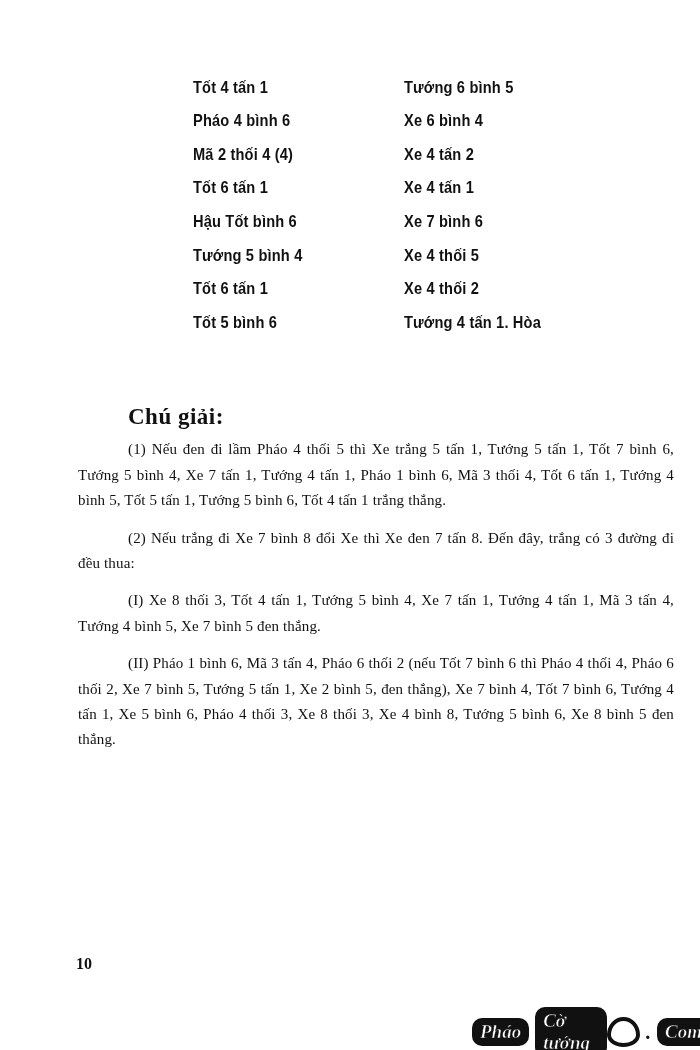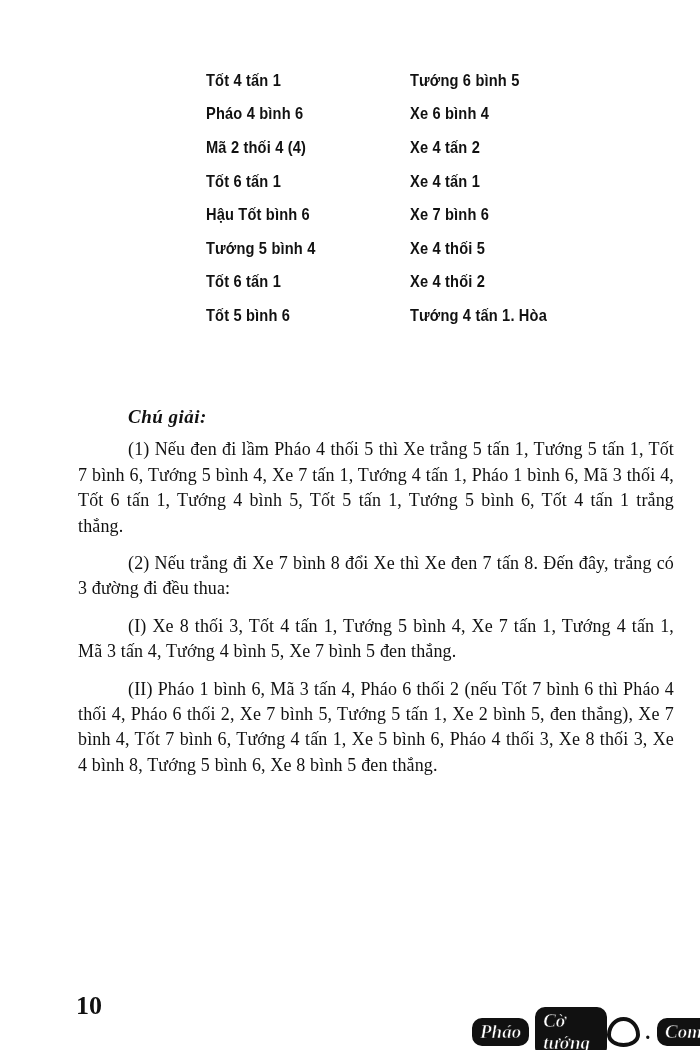--- a/index.html
+++ b/index.html
@@ -16,22 +16,21 @@
     }
     .moves {
       position: absolute;
       top: 64px;
       left: 193px;
       width: 420px;
     }
     .move-row {
       display: flex;
       height: 33.6px;
-      align-items: center;
-      margin-left: 13px;
+      align-items: flex-end;
     }
     .move {
       font-family: "Liberation Sans", "DejaVu Sans", sans-serif;
       font-weight: bold;
       font-size: 17px;
       letter-spacing: 0.2px;
       transform: scaleX(0.86);
       transform-origin: left center;
       white-space: nowrap;
     }
@@ -42,41 +41,39 @@
       top: 400px;
       left: 78px;
       width: 596px;
       font-family: "DejaVu Serif", "Liberation Serif", serif;
       font-size: 18px;
       line-height: 25.4px;
     }
     .notes-title {
       font-family: "Liberation Serif", "DejaVu Serif", serif;
       font-weight: bold;
-      font-style: italic;
-      font-size: 19px;
+      font-size: 23px;
       margin: 4px 0 8px 50px;
       letter-spacing: 0.5px;
     }
     .para {
       font-family: "Liberation Serif", "DejaVu Serif", serif;
-      font-size: 18px;
+      font-size: 15px;
       text-align: justify;
       text-indent: 50px;
       margin: 5px 0 12px 0;
       letter-spacing: 0.15px;
     }
     .page-number {
       position: absolute;
       top: 955px;
       left: 76px;
       font-family: "Liberation Serif", "DejaVu Serif", serif;
       font-weight: bold;
-      font-size: 26px;
-      margin-top: 36px;
+      font-size: 16px;
     }
     .watermark {
       position: absolute;
       top: 1007px;
       left: 472px;
       display: flex;
       align-items: center;
       gap: 6px;
       font-family: "Liberation Serif", "DejaVu Serif", serif;
       font-weight: bold;

